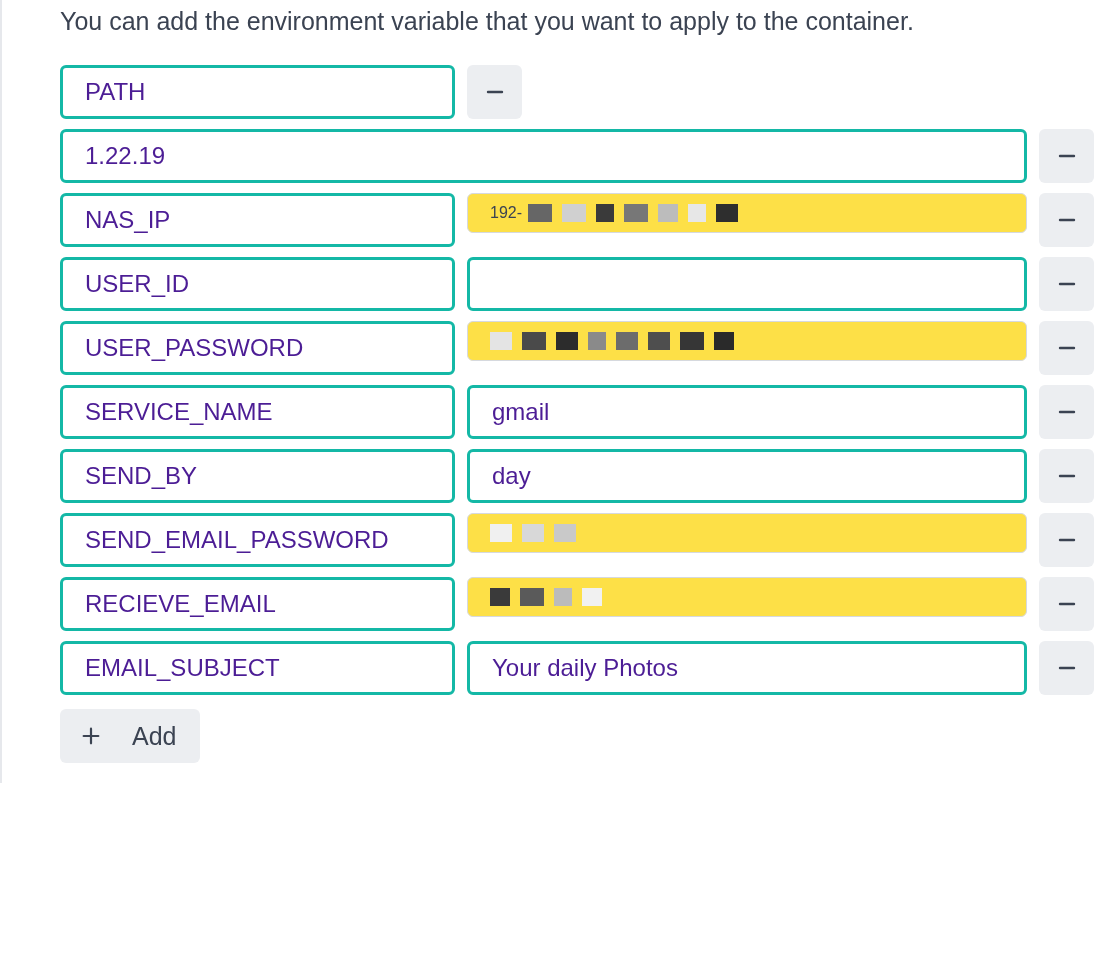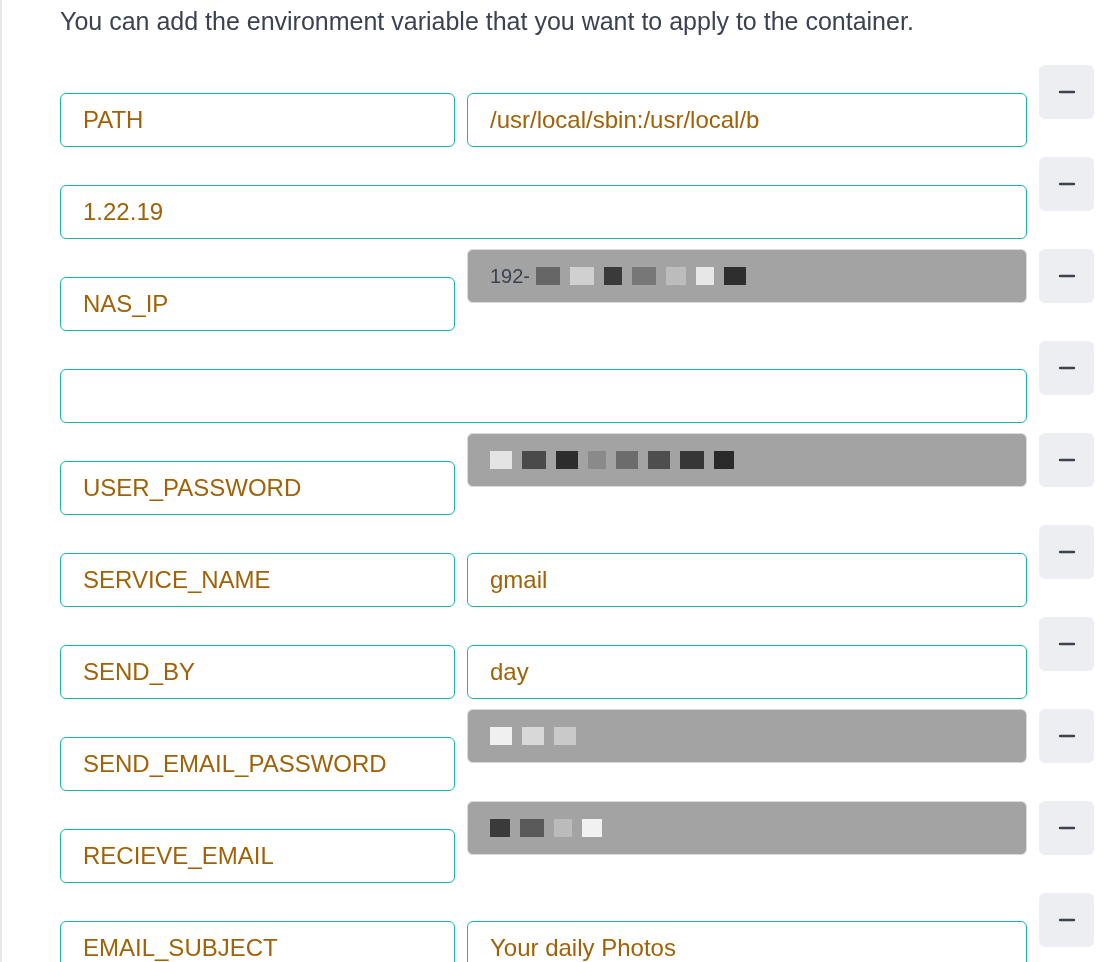--- a/index.html
+++ b/index.html
@@ -26,50 +26,49 @@
       margin-bottom: 26px;
       padding-top: 4px;
     }
     .env-row {
       display: flex;
       gap: 12px;
       margin-bottom: 10px;
       align-items: stretch;
     }
     .env-input {
-      border: 1px solid #14b8a6;
+      border: 3px solid #14b8a6;
       border-radius: 6px;
       padding: 11px 22px;
       font-size: 24px;
-      color: #a16207;
+      color: #4c1d95;
       font-family: inherit;
       background: #ffffff;
       outline: none;
       height: 54px;
-      margin-top: 28px;
     }
     .env-key { width: 395px; flex-shrink: 0; }
     .env-value { flex: 1; min-width: 0; }
     .remove-btn {
       width: 55px;
       height: 54px;
       flex-shrink: 0;
       border: none;
       border-radius: 6px;
       background: #eceef1;
       display: flex;
       align-items: center;
       justify-content: center;
       cursor: pointer;
     }
     .remove-btn svg { display: block; }
     .add-btn {
       display: inline-flex;
       align-items: center;
-      gap: 24px;
+      gap: 30px;
       background: #eceef1;
       border: none;
       border-radius: 6px;
       padding: 11px 24px 11px 20px;
       font-size: 25px;
       color: #3b4352;
       cursor: pointer;
       height: 54px;
       margin-top: 4px;
     }
@@ -99,43 +98,42 @@
     .set4 .b1{width:22px;background:#f0f0f0;} .set4 .b2{width:22px;background:#d8d8d8;}
     .set4 .b3{width:22px;background:#c9c9c9;}
 
     .set5 .b1{width:20px;background:#3a3a3a;} .set5 .b2{width:24px;background:#5a5a5a;}
     .set5 .b3{width:18px;background:#bbbbbb;} .set5 .b4{width:20px;background:#f1f1f1;}
 
     .value-wrap {
       border: 1px solid #d6d9de;
       border-radius: 6px;
       padding: 0 22px;
-      font-size: 20px;
-      color: #3b4352;
-      background: #a3a3a3;
-      height: 54px;
+      font-size: 16px;
+      color: #3b4352;
+      background: #fde047;
+      height: 40px;
       flex: 1;
       min-width: 0;
       display: flex;
       align-items: center;
       overflow: hidden;
       white-space: nowrap;
     }
     .value-prefix { color:#3b4352; margin-right:6px; }
   </style>
 </head>
 <body>
 
 <div class="container">
   <div class="inner">
     <p class="description">You can add the environment variable that you want to apply to the container.</p>
     <div id="rows">
         <div class="env-row">
           <input class="env-input env-key" value="PATH" style="">
-          <input class="env-input env-value" value="/usr/local/sbin:/usr/local/b" style="">
           <button class="remove-btn">
             <span>
               <svg width="24" height="24" viewBox="0 0 24 24" fill="none" stroke="#3b4352" stroke-width="2.4" stroke-linecap="round">
                 <line x1="5" y1="12" x2="19" y2="12"></line>
               </svg>
             </span>
           </button>
         </div>
         <div class="env-row">
           <input class="env-input env-value" value="1.22.19" style="">
@@ -163,20 +161,21 @@
           </div>
           <button class="remove-btn">
             <span>
               <svg width="24" height="24" viewBox="0 0 24 24" fill="none" stroke="#3b4352" stroke-width="2.4" stroke-linecap="round">
                 <line x1="5" y1="12" x2="19" y2="12"></line>
               </svg>
             </span>
           </button>
         </div>
         <div class="env-row">
+          <input class="env-input env-key" value="USER_ID" style="">
           <input class="env-input env-value" value="" style="">
           <button class="remove-btn">
             <span>
               <svg width="24" height="24" viewBox="0 0 24 24" fill="none" stroke="#3b4352" stroke-width="2.4" stroke-linecap="round">
                 <line x1="5" y1="12" x2="19" y2="12"></line>
               </svg>
             </span>
           </button>
         </div>
         <div class="env-row">

